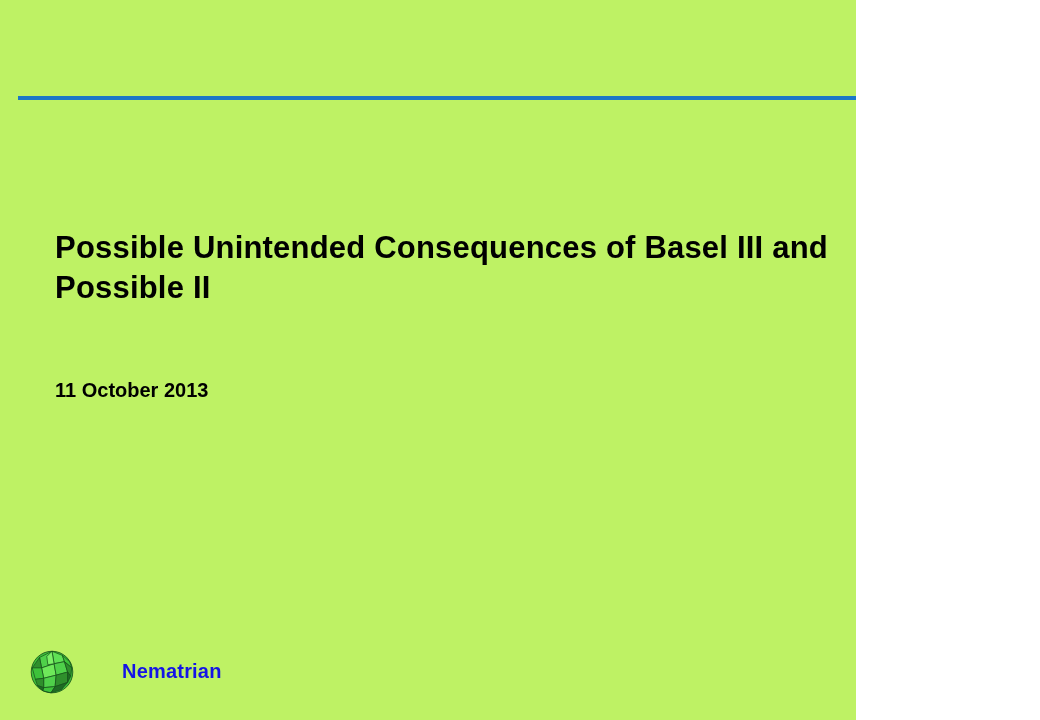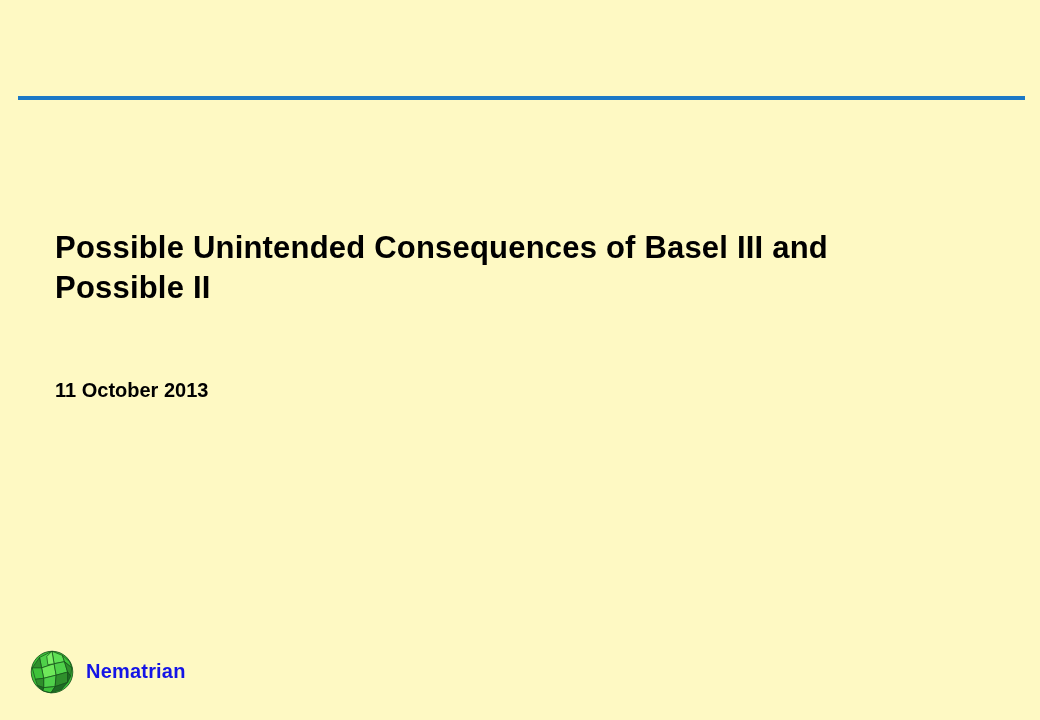--- a/index.html
+++ b/index.html
@@ -6,23 +6,23 @@
   html, body {
     margin: 0;
     padding: 0;
     background: #ffffff;
   }
   body {
     font-family: "Liberation Sans", sans-serif;
   }
   .slide {
     position: relative;
-    width: 1040px;
+    width: 856px;
     height: 720px;
-    background: #fef9c3;
+    background: #bef264;
     overflow: hidden;
   }
 
   
   .top-rule {
     position: absolute;
     left: 18px;
     top: 96px;
     width: 1007px;
     height: 4px;
@@ -80,20 +80,21 @@
     width: 52px;
     height: 54px;
     display: block;
   }
   .brand-name {
     font-size: 20px;
     font-weight: bold;
     color: #1414e6;
     letter-spacing: 0.2px;
     white-space: nowrap;
+    margin-left: 36px;
   }
   .contact-email {
     position: absolute;
     right: 20px;
     top: 18px;
     font-size: 19px;
     font-weight: bold;
     color: #1b78c6;
     white-space: nowrap;
   }

